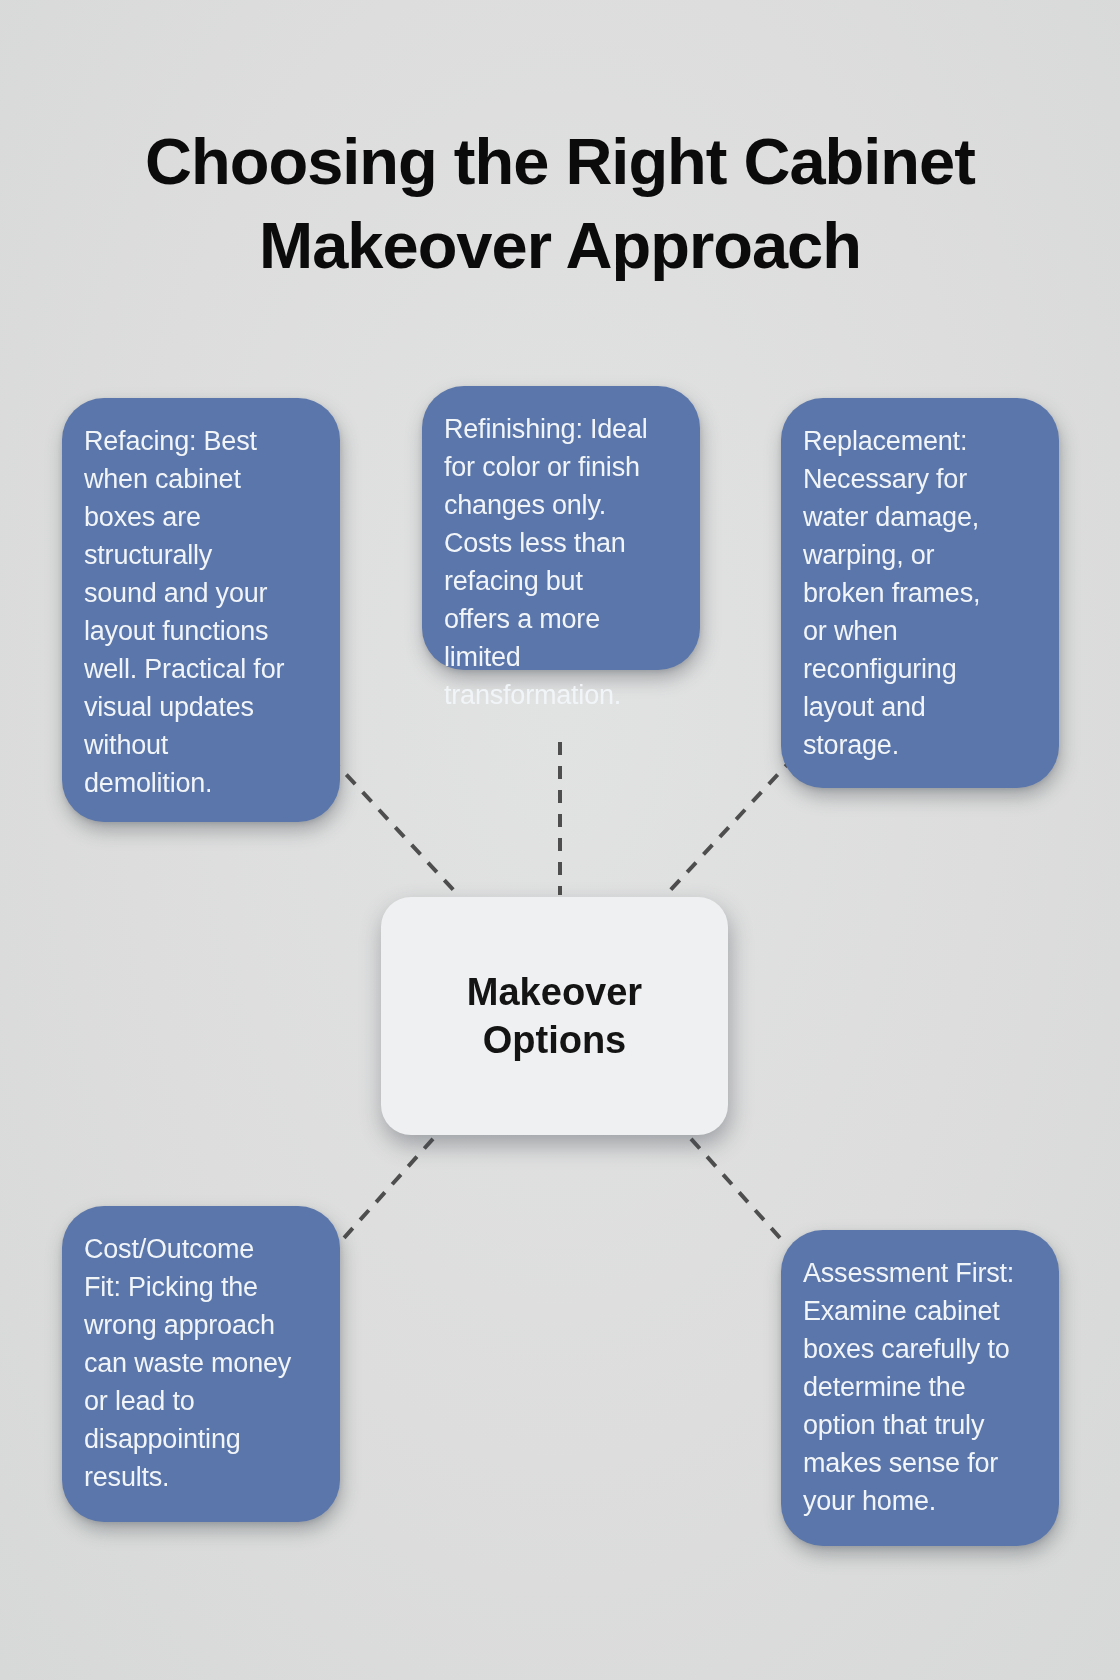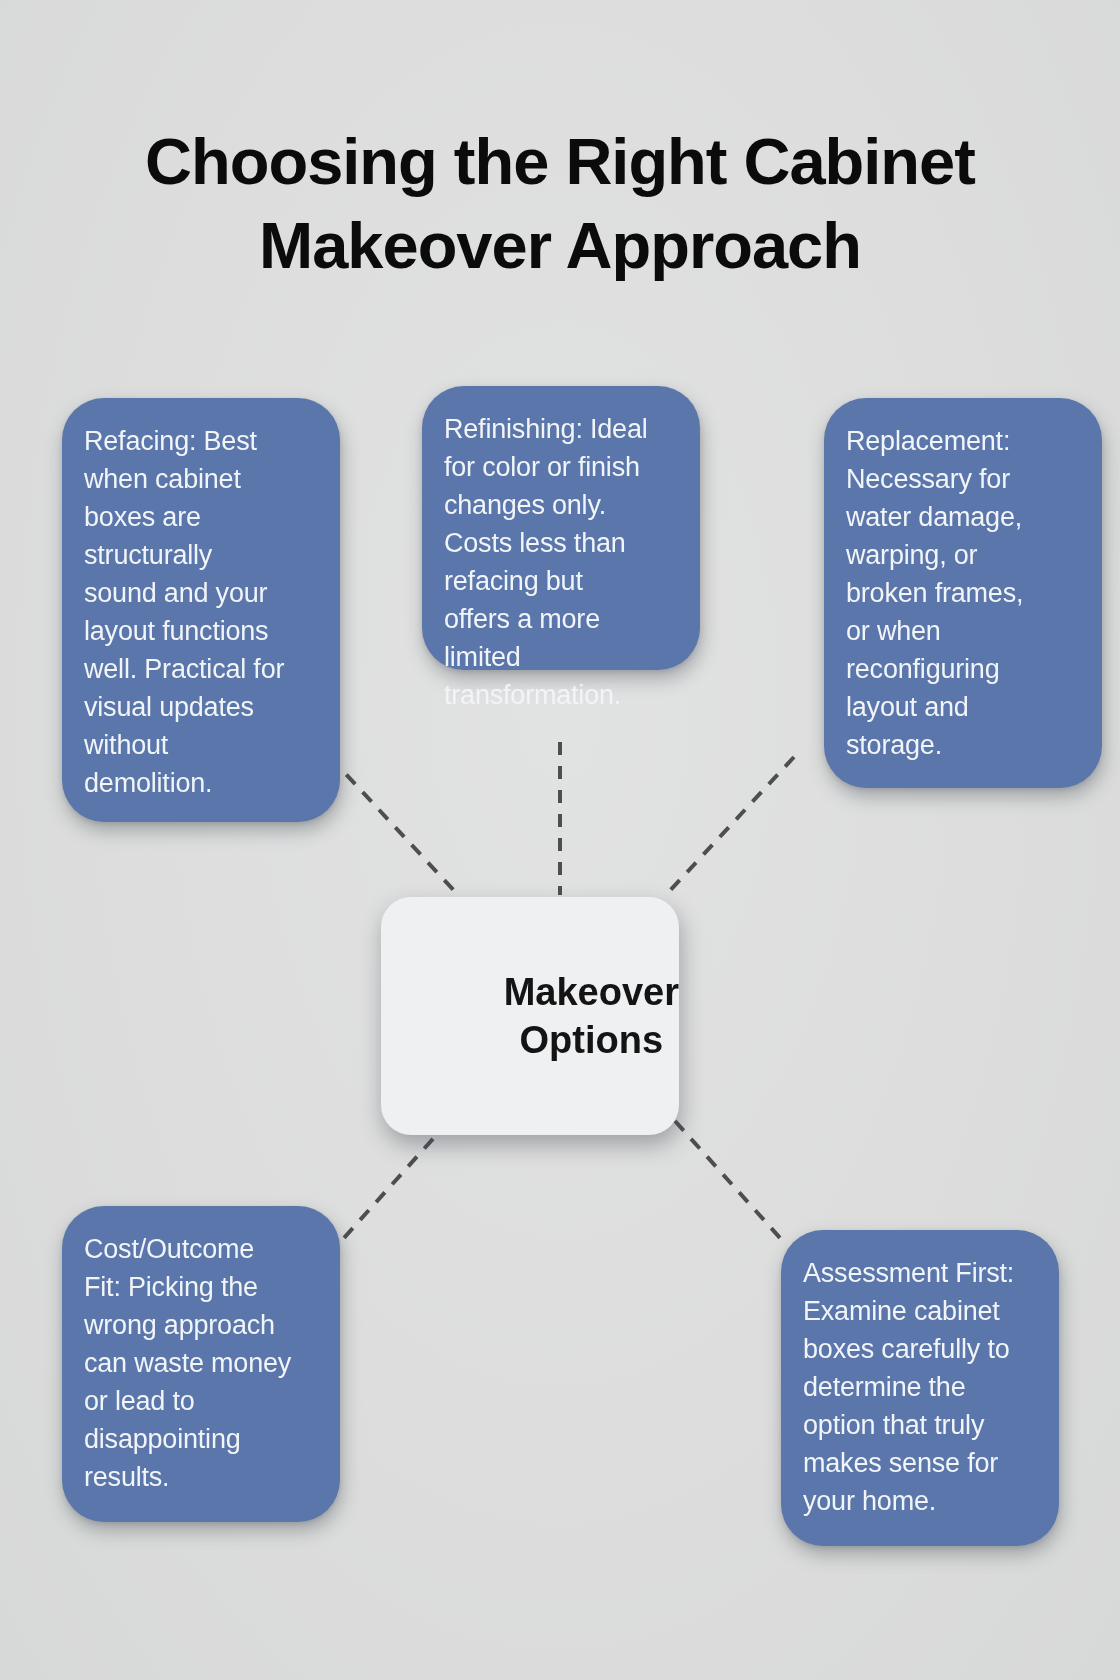--- a/index.html
+++ b/index.html
@@ -50,37 +50,37 @@
   .node p{
     padding:24px 20px 20px 22px;
     font-size:27px;
     line-height:38px;
     letter-spacing:-0.2px;
     color:var(--node-text);
     white-space:pre-line;
   }
   .center-node{
     position:absolute;
-    left:381px;top:897px;width:298px;height:238px;
+    left:381px;top:897px;width:347px;height:238px;
     background:var(--center-fill);
     border-radius:30px;
     box-shadow:2px 10px 22px rgba(70,75,85,.42);
-    display:flex;align-items:center;justify-content:flex-end;
+    display:flex;align-items:center;justify-content:center;
   }
   .center-node span{
     font-size:38px;
     line-height:48px;
     font-weight:bold;
     color:var(--center-text);
     text-align:center;
     white-space:pre-line;
   }
   .n-refacing{left:62px;top:398px;height:424px;}
   .n-refinishing{left:422px;top:386px;height:284px;}
-  .n-replacement{left:781px;top:398px;height:390px;margin-left:43px;}
+  .n-replacement{left:781px;top:398px;height:390px;}
   .n-cost{left:62px;top:1206px;height:316px;}
   .n-assessment{left:781px;top:1206px;height:316px;margin-top:24px;}
 </style>
 </head>
 <body>
 
 <div class="canvas">
 
   <h1 class="title">Choosing the Right Cabinet
 Makeover Approach</h1>

